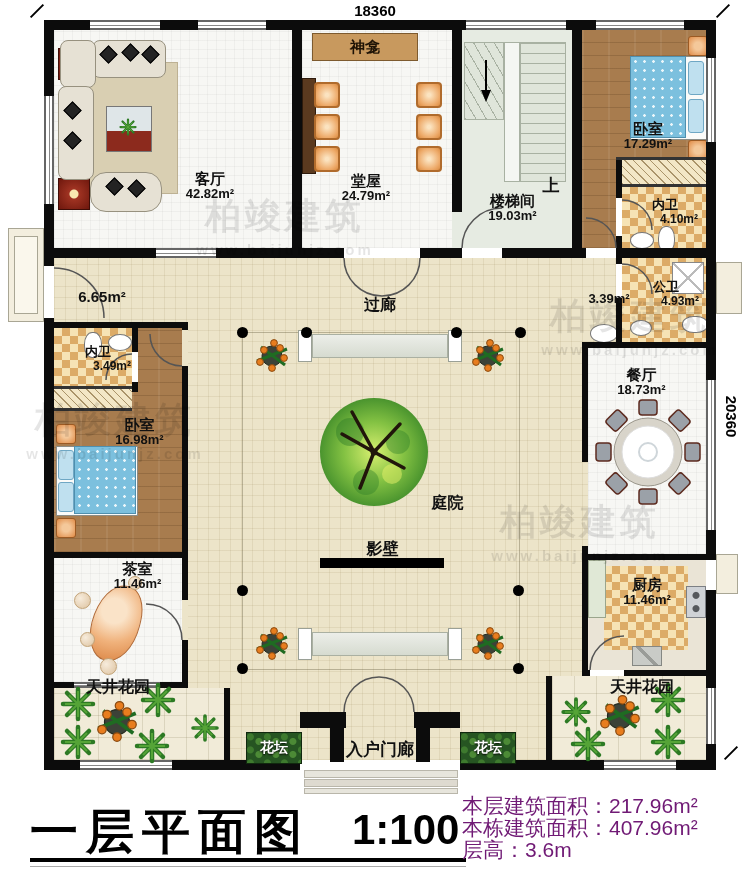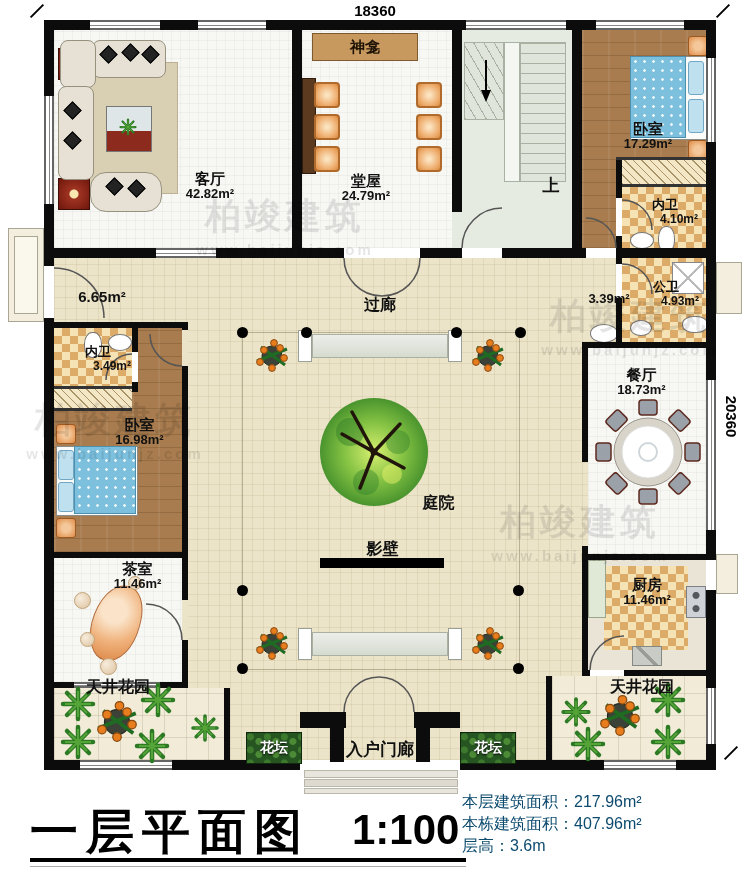--- a/index.html
+++ b/index.html
@@ -57,21 +57,21 @@
   .lb .n{display:block;font-size:15px;}
   .lb .a{display:block;font-size:13px;}
   .sm .n{font-size:13px;}
   .sm .a{font-size:12px;padding-left:28px;}
   .dim{font-weight:bold;font-size:15px;color:#000;text-align:center;}
   .wm{color:rgba(0,0,0,.10);font-weight:bold;pointer-events:none;white-space:nowrap;text-align:center;}
   .wm .b{font-size:36px;letter-spacing:4px;display:block;}
   .wm .s{font-size:15px;letter-spacing:3px;display:block;}
   .ttl{font-size:48px;font-weight:900;letter-spacing:8px;color:#000;}
   .scl{font-size:42px;font-weight:bold;color:#000;}
-  .strow{font-size:16px;color:#0c4a6e;height:22px;white-space:nowrap;}
+  .strow{font-size:21px;color:#701a75;height:22px;white-space:nowrap;}
   svg{display:block;}
 </style>
 </head>
 <body>
 
 <div id="plan">
 
   <div class="abs dim" style="left:335px;top:2px;width:80px;">18360</div>
   <div class="abs dim" style="left:686px;top:408px;width:90px;transform:rotate(90deg);">20360</div>
   <div class="abs tick" style="left:28px;top:10px;"></div>
@@ -386,20 +386,24 @@
   </div>
 
   <div class="abs lb" style="left:150px;top:170px;width:120px;">
     <span class="n">客厅</span>
       <span class="a">42.82m²</span>
   </div>
   <div class="abs lb" style="left:306px;top:172px;width:120px;">
     <span class="n">堂屋</span>
       <span class="a">24.79m²</span>
   </div>
+  <div class="abs lb" style="left:455px;top:192px;width:115px;">
+    <span class="n">楼梯间</span>
+      <span class="a">19.03m²</span>
+  </div>
   <div class="abs lb" style="left:536px;top:176px;width:30px;font-size:17px;">上</div>
   <div class="abs lb" style="left:592px;top:120px;width:112px;">
     <span class="n">卧室</span>
       <span class="a">17.29m²</span>
   </div>
   <div class="abs lb sm" style="left:622px;top:198px;width:86px;">
     <span class="n">内卫</span>
       <span class="a">4.10m²</span>
   </div>
   <div class="abs lb sm" style="left:624px;top:280px;width:84px;">
@@ -426,21 +430,21 @@
   <div class="abs lb" style="left:82px;top:416px;width:115px;">
     <span class="n">卧室</span>
       <span class="a">16.98m²</span>
   </div>
   <div class="abs lb sm" style="left:56px;top:345px;width:84px;">
     <span class="n">内卫</span>
       <span class="a">3.49m²</span>
   </div>
   <div class="abs lb" style="left:62px;top:288px;width:80px;font-size:15px;">6.65m²</div>
   <div class="abs lb" style="left:340px;top:296px;width:80px;font-size:16px;">过廊</div>
-  <div class="abs lb" style="left:401px;top:494px;width:75px;font-size:16px;">庭院</div>
+  <div class="abs lb" style="left:410px;top:494px;width:75px;font-size:16px;">庭院</div>
   <div class="abs lb" style="left:345px;top:540px;width:75px;font-size:16px;">影壁</div>
   <div class="abs ttl" style="left:30px;top:800px;">一层平面图</div>
 
   <div class="abs lb" style="left:310px;top:740px;width:140px;font-size:17px;">入户门廊</div>
   <div class="abs scl" style="left:352px;top:806px;">1:100</div>
   <div class="abs" style="left:30px;top:858px;width:436px;height:4px;background:#000;"></div>
   <div class="abs" style="left:30px;top:866px;width:436px;height:1px;background:#aaa;"></div>
   <div class="abs" style="left:462px;top:792px;">
     <div class="strow"><span>本层建筑面积：</span><span>217.96m²</span></div>
     <div class="strow"><span>本栋建筑面积：</span><span>407.96m²</span></div>

